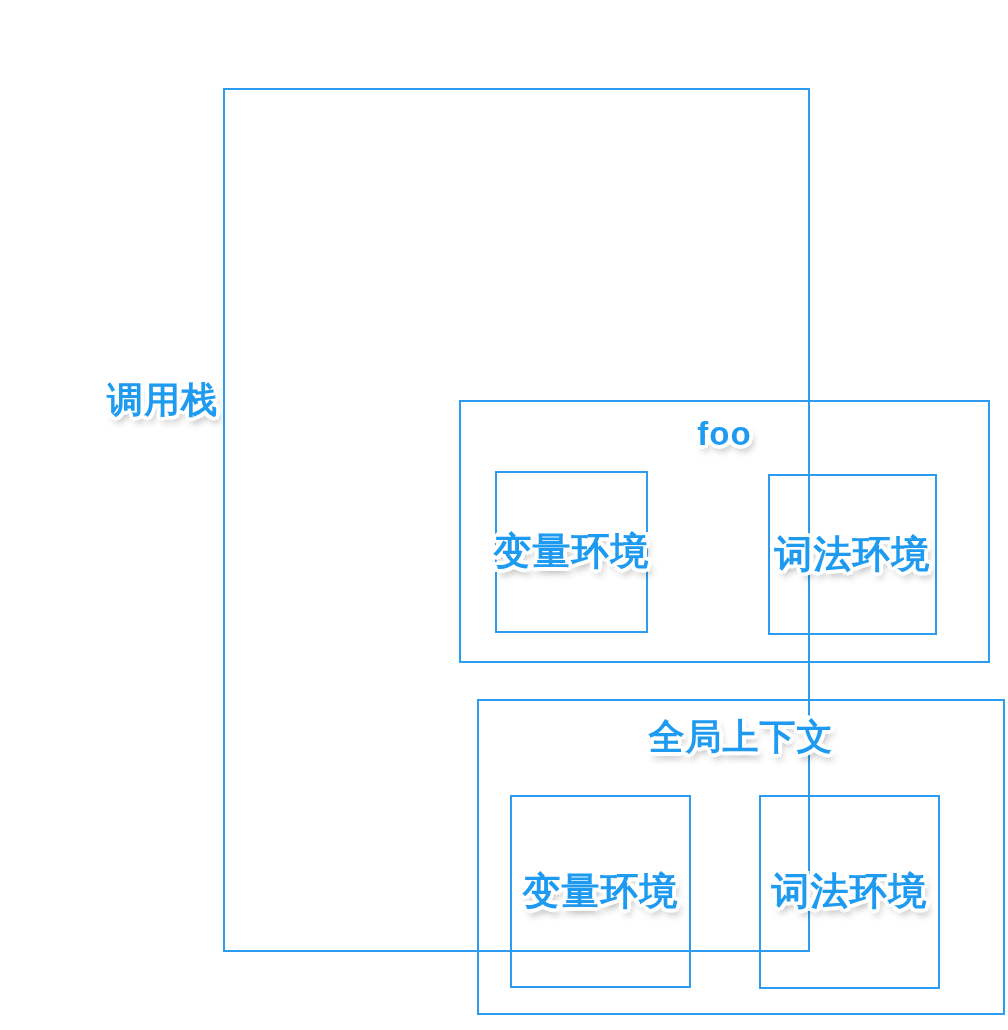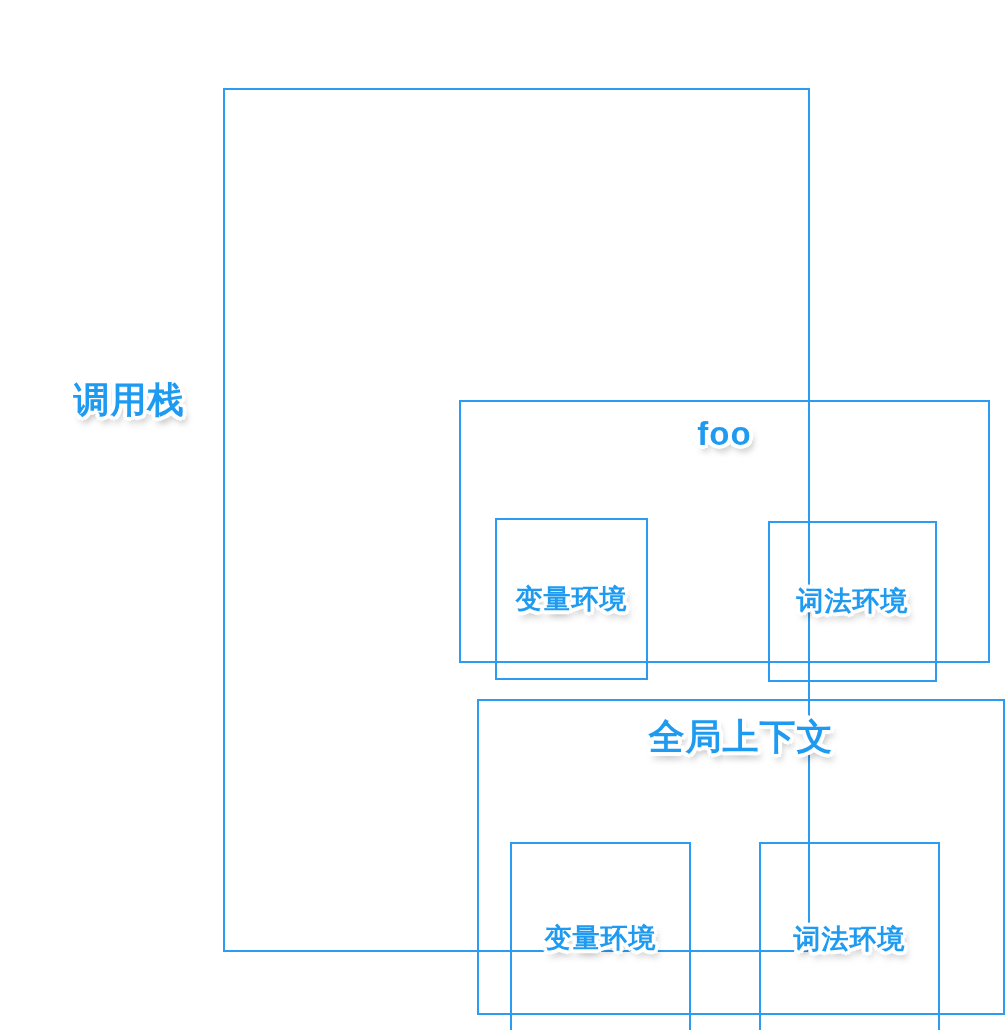--- a/index.html
+++ b/index.html
@@ -33,21 +33,21 @@
       -3px 3px 0 #ffffff, 0 4px 0 #ffffff, 3px 3px 0 #ffffff,
       -2px -2px 0 #ffffff, 2px -2px 0 #ffffff,
       -2px 2px 0 #ffffff, 2px 2px 0 #ffffff,
       3px 6px 7px rgba(0, 0, 0, 0.35);
   }
   .stack-label {
     position: absolute;
     left: 40px;
     top: 378px;
     width: 178px;
-    text-align: center;
+    text-align: right;
     font-size: 36px;
   }
   .outer-box {
     left: 223px;
     top: 88px;
     width: 587px;
     height: 864px;
   }
   .frame-foo {
     left: 234px;
@@ -67,23 +67,22 @@
     right: 0;
     text-align: center;
     font-size: 33px;
   }
   .frame-foo .frame-title { top: 12px; }
   .frame-global .frame-title { top: 14px; font-size: 36px; }
   .env-box {
     display: flex;
     align-items: center;
     justify-content: center;
-    font-size: 27px;
+    font-size: 38px;
     overflow: visible;
-    margin-top: 47px;
   }
   .env-foo-var { left: 34px;  top: 69px; width: 153px; height: 162px; }
   .env-foo-lex { left: 307px; top: 72px; width: 169px; height: 161px; }
   .env-glb-var { left: 31px;  top: 94px; width: 181px; height: 193px; }
   .env-glb-lex { left: 280px; top: 94px; width: 181px; height: 194px; }
 </style>
 </head>
 <body>
 
 <div class="canvas">

